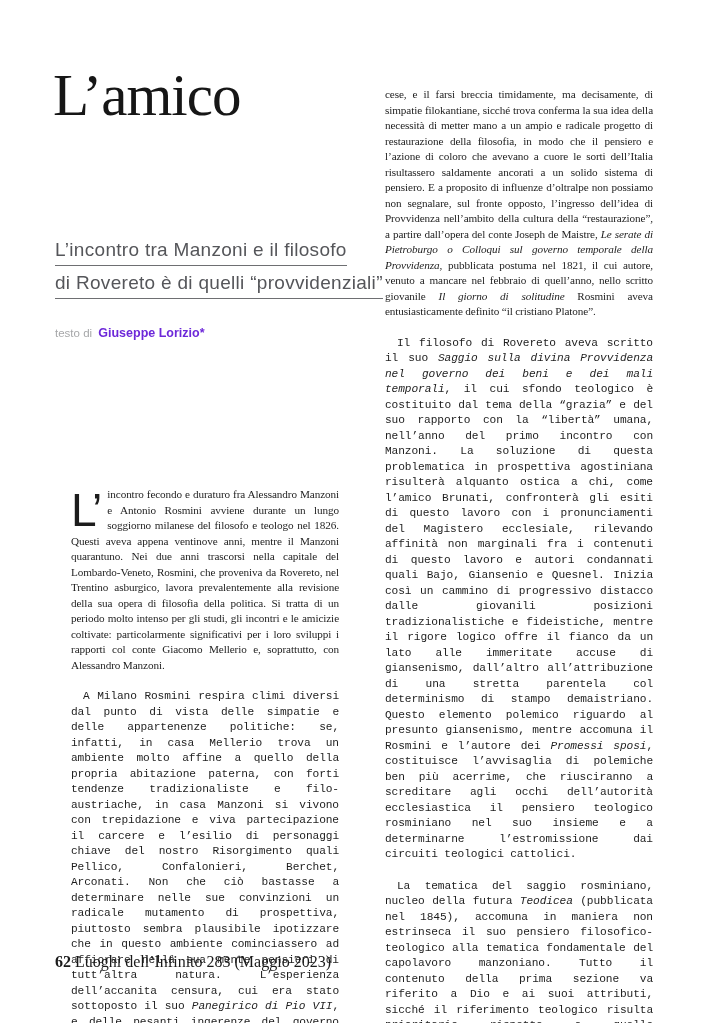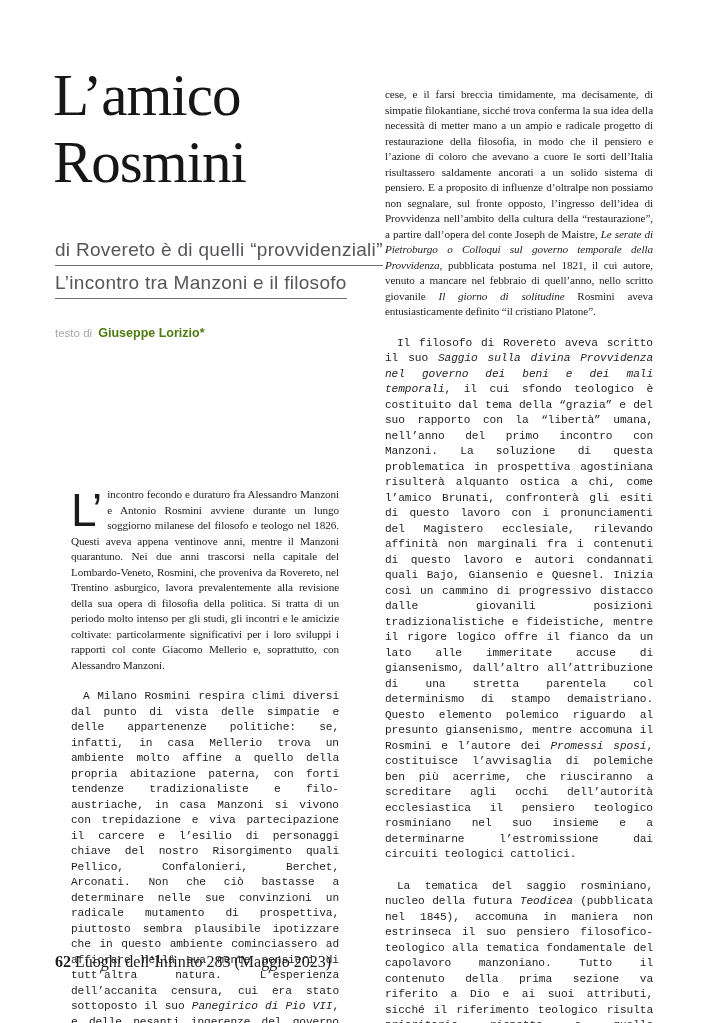--- a/index.html
+++ b/index.html
@@ -14,20 +14,21 @@
   .page { position: absolute; inset: 0; background: #fff; }
 
   
   .title {
     position: absolute; left: 53px; top: 62px;
     margin: 0; font-weight: normal;
     font-family: "Liberation Serif", serif;
     font-size: 59px; line-height: 67px;
     letter-spacing: -1px;
     color: var(--title-color, #161616);
+    text-align: right;
   }
   .title .t-line { display: block; }
 
   
   .standfirst {
     position: absolute; left: 55px; top: 240px;
     font-family: "Liberation Sans", sans-serif;
     font-weight: 300;
     font-size: 19px; line-height: 19px;
     letter-spacing: 0.3px;
@@ -39,21 +40,21 @@
     padding-bottom: 6px; margin-bottom: 7px;
   }
 
   
   .byline {
     position: absolute; left: 55px; top: 326px;
     font-family: "Liberation Sans", sans-serif;
     font-size: 11.5px;
   }
   .byline .byline-prefix { color: var(--byline-prefix-color, #a6a7a9); font-weight: 300; text-align: center; }
-  .byline .byline-author { color: #4d7c0f; font-weight: bold; font-size: 12.5px; margin-left: 3px; }
+  .byline .byline-author { color: #6d28d9; font-weight: bold; font-size: 12.5px; margin-left: 3px; }
 
   
   .col {
     position: absolute; width: 300px;
     text-align: justify;
     font-family: "Liberation Serif", serif;
     font-size: 11.2px; line-height: 15.5px;
     letter-spacing: -0.1px; word-spacing: -0.2px;
     color: var(--text-color, #1d1d1d);
     hyphens: auto; -webkit-hyphens: auto;
@@ -82,26 +83,25 @@
   }
   .footer .page-num { font-weight: bold; margin-right: 4px; }
 </style>
 </head>
 <body>
 
 <div class="page">
 
   <h1 class="title">
     <span class="t-line">L’amico</span>
-    <span class="t-line">Rosmini</span>
   </h1>
 
   <div class="standfirst">
+    <span class="sub-line">L’incontro tra Manzoni e il filosofo</span>
     <span class="sub-line">di Rovereto è di quelli “provvidenziali”</span>
-    <span class="sub-line">L’incontro tra Manzoni e il filosofo</span>
   </div>
 
   <div class="byline">
     <span class="byline-prefix">testo di</span>
     <span class="byline-author">Giuseppe Lorizio*</span>
   </div>
 
   <div class="col col-left" lang="it">
       <p><span class="dropcap">L’</span><span>incontro fecondo e duraturo fra Alessandro Manzoni e Antonio Rosmini avviene durante un lungo soggiorno milanese del filosofo e teologo nel 1826. Questi aveva appena ventinove anni, mentre il Manzoni quarantuno. Nei due anni trascorsi nella capitale del Lombardo-Veneto, Rosmini, che proveniva da Rovereto, nel Trentino asburgico, lavora prevalentemente alla revisione della sua opera di filosofia della politica. Si tratta di un periodo molto intenso per gli studi, gli incontri e le amicizie coltivate: particolarmente significativi per i loro sviluppi i rapporti col conte Giacomo Mellerio e, soprattutto, con Alessandro Manzoni.</span></p>
       <p class="indent"><span>A Milano Rosmini respira climi diversi dal punto di vista delle simpatie e delle appartenenze politiche: se, infatti, in casa Mellerio trova un ambiente molto affine a quello della propria abitazione paterna, con forti tendenze tradizionaliste e filo-austriache, in casa Manzoni si vivono con trepidazione e viva partecipazione il carcere e l’esilio di personaggi chiave del nostro Risorgimento quali Pellico, Confalonieri, Berchet, Arconati. Non che ciò bastasse a determinare nelle sue convinzioni un radicale mutamento di prospettiva, piuttosto sembra plausibile ipotizzare che in questo ambiente cominciassero ad affiorare nella sua mente pensieri di tutt’altra natura. L’esperienza dell’accanita censura, cui era stato sottoposto il suo </span><i>Panegirico di Pio VII</i><span>, e delle pesanti ingerenze del governo asburgico nelle questioni ecclesiastiche, a partire dalla riforma degli studi universitari, era così viva nella sua coscienza da non lasciargli troppe illusioni circa le possibilità che le scelte politiche di casa Manzoni si concretizzassero. A Milano constata anche con rammarico il debito culturale di questi intellettuali italiani nei confronti del pensiero d’Oltralpe, soprattutto fran-</span></p>

